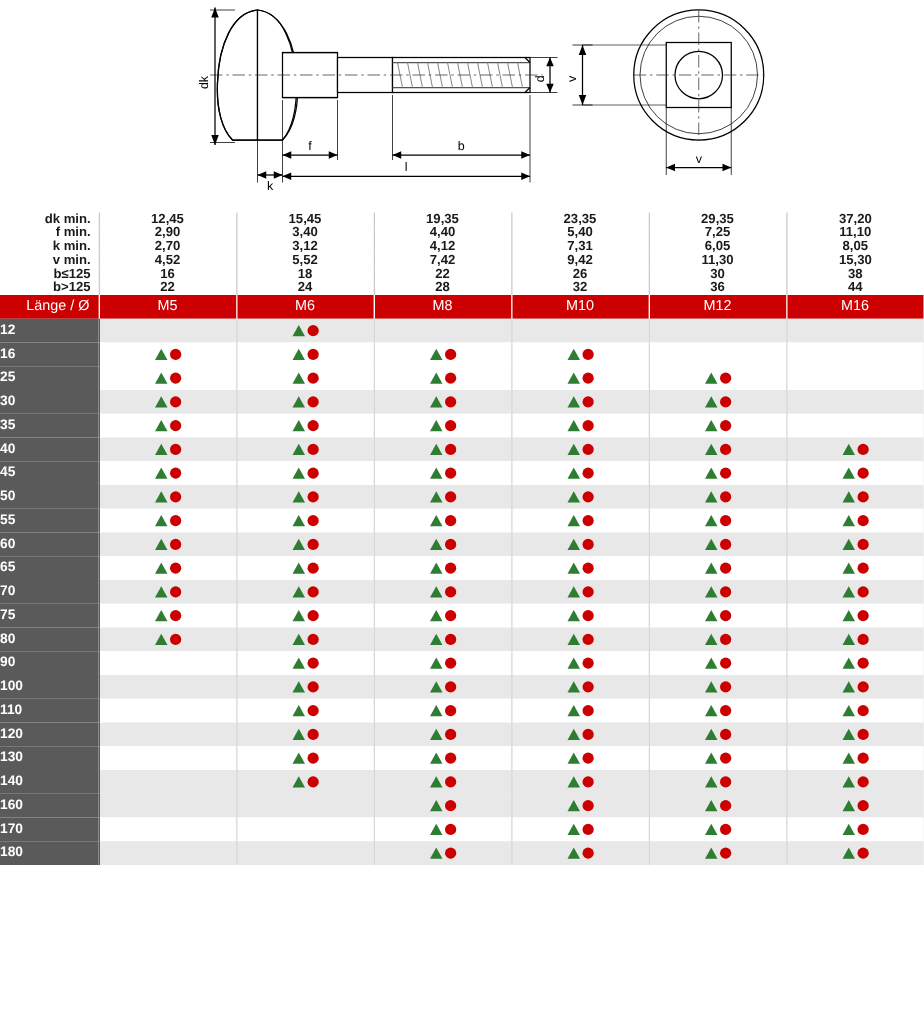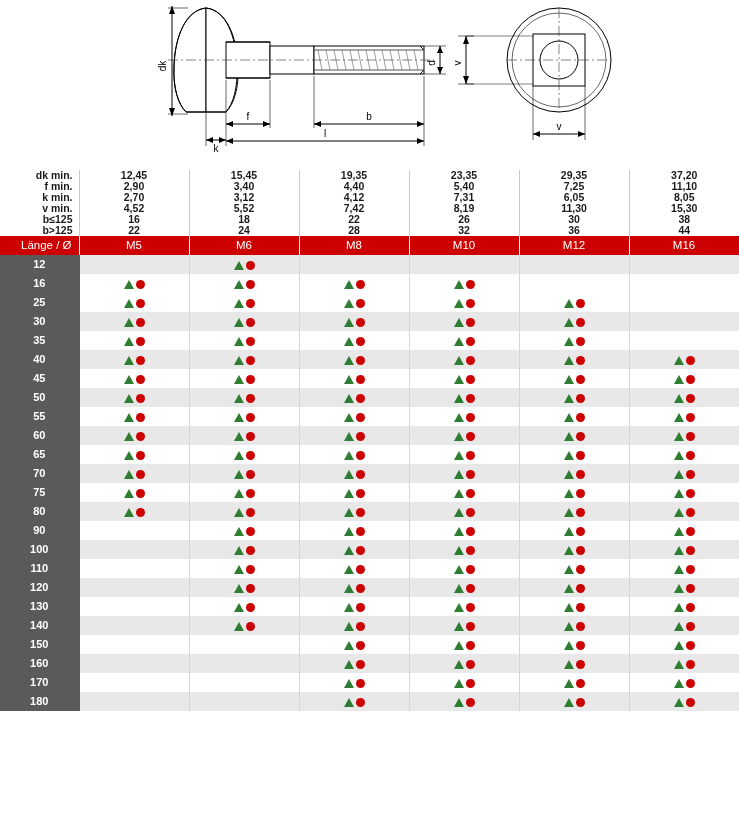--- a/index.html
+++ b/index.html
@@ -75,21 +75,21 @@
     line-height: 19px;
     font-size: 11px;
     text-align: center;
     padding: 0;
     border-right: 1px solid #d6d6d6;
   }
   .lrow td.len {
     background: #5a5a5a;
     color: #ffffff;
     font-weight: bold;
-    text-align: center;
+    text-align: left;
     border-right: 1px solid #5a5a5a;
   }
   .lrow.alt td { background: #e8e8e8; }
   .lrow.norm td { background: #ffffff; }
   .lrow.alt td.len, .lrow.norm td.len { background: #5a5a5a; }
 
   .marks { display: inline-block; white-space: nowrap; line-height: 0; }
   .tri {
     display: inline-block;
     width: 0; height: 0;
@@ -258,21 +258,21 @@
             <td class="vline">4,12</td>
             <td class="vline">7,31</td>
             <td class="vline">6,05</td>
             <td class="">8,05</td>
           </tr>
           <tr class="spec-row">
             <td class="lbl vline">v min.</td>
             <td class="vline">4,52</td>
             <td class="vline">5,52</td>
             <td class="vline">7,42</td>
-            <td class="vline">8,19</td>
+            <td class="vline">9,42</td>
             <td class="vline">11,30</td>
             <td class="">15,30</td>
           </tr>
           <tr class="spec-row">
             <td class="lbl vline">b≤125</td>
             <td class="vline">16</td>
             <td class="vline">18</td>
             <td class="vline">22</td>
             <td class="vline">26</td>
             <td class="vline">30</td>
@@ -485,29 +485,20 @@
           </tr>
           <tr class="lrow alt">
             <td class="len">140</td>
             <td></td>
             <td><span class="marks"><span class="tri"></span><span class="dot"></span></span></td>
             <td><span class="marks"><span class="tri"></span><span class="dot"></span></span></td>
             <td><span class="marks"><span class="tri"></span><span class="dot"></span></span></td>
             <td><span class="marks"><span class="tri"></span><span class="dot"></span></span></td>
             <td><span class="marks"><span class="tri"></span><span class="dot"></span></span></td>
           </tr>
-          <tr class="lrow norm">
-            <td class="len">150</td>
-            <td></td>
-            <td></td>
-            <td><span class="marks"><span class="tri"></span><span class="dot"></span></span></td>
-            <td><span class="marks"><span class="tri"></span><span class="dot"></span></span></td>
-            <td><span class="marks"><span class="tri"></span><span class="dot"></span></span></td>
-            <td><span class="marks"><span class="tri"></span><span class="dot"></span></span></td>
-          </tr>
           <tr class="lrow alt">
             <td class="len">160</td>
             <td></td>
             <td></td>
             <td><span class="marks"><span class="tri"></span><span class="dot"></span></span></td>
             <td><span class="marks"><span class="tri"></span><span class="dot"></span></span></td>
             <td><span class="marks"><span class="tri"></span><span class="dot"></span></span></td>
             <td><span class="marks"><span class="tri"></span><span class="dot"></span></span></td>
           </tr>
           <tr class="lrow norm">

